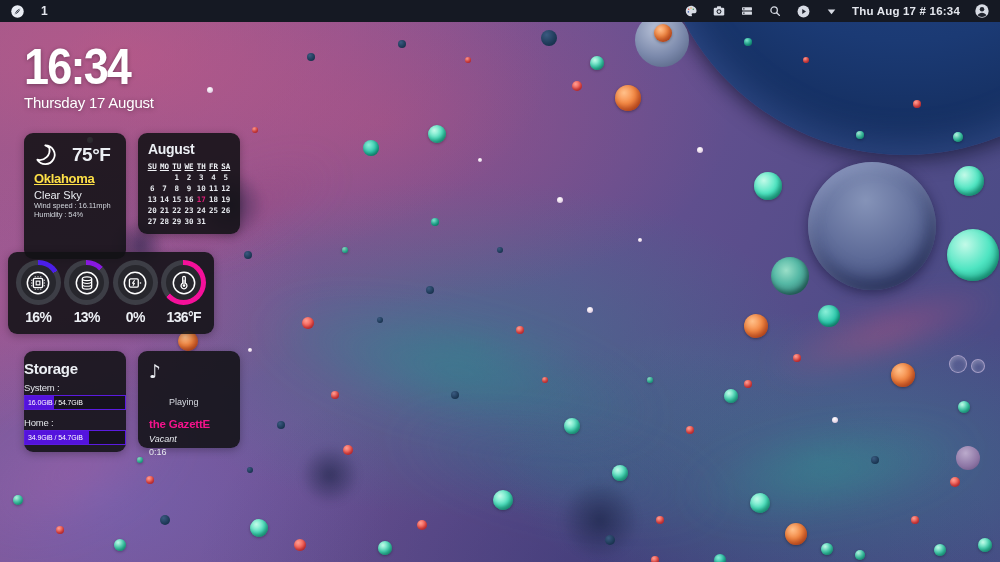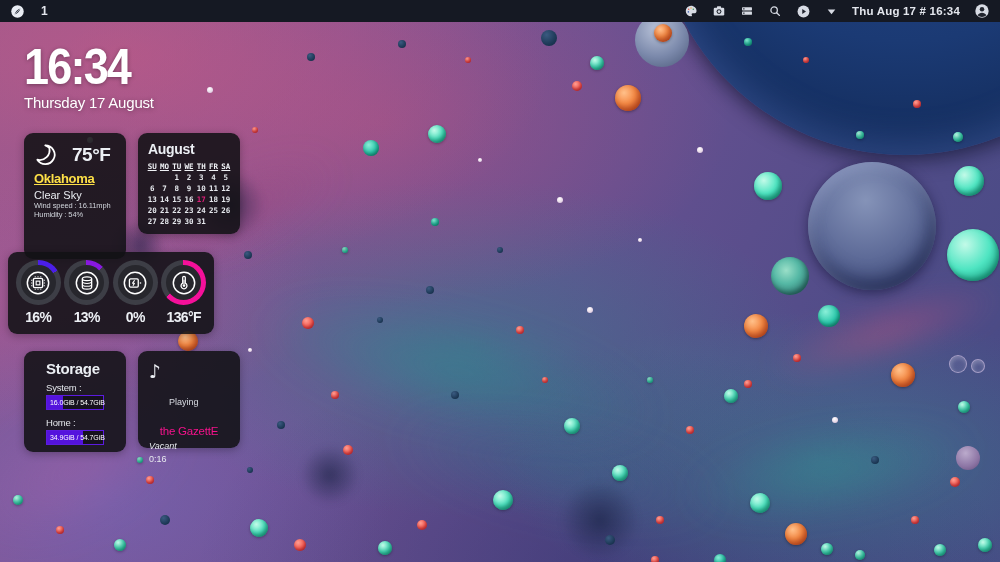--- a/index.html
+++ b/index.html
@@ -71,31 +71,31 @@
     font-family:"DejaVu Sans Mono",monospace;font-size:7.5px;font-weight:700;color:#e6e9ee;text-align:center;}
   .cal-hdr{color:#f0f2f6;text-decoration:underline;}
   
   #gauges{left:8px;top:252px;width:206px;height:82px;padding:8px 6px 6px;display:flex;justify-content:space-around;align-items:flex-start;}
   .gauge{display:flex;flex-direction:column;align-items:center;width:48px;}
   .ring{width:45px;height:45px;border-radius:50%;display:flex;align-items:center;justify-content:center;}
   .ring-in{width:35px;height:35px;border-radius:50%;background:#27272d;display:flex;align-items:center;justify-content:center;}
   .gicon{display:inline-flex;}
   .glabel{font-size:14px;font-weight:700;margin-top:4px;letter-spacing:-.6px;white-space:nowrap;}
   
-  #storage{left:24px;top:351px;width:102px;height:101px;padding:9px 22px;}
+  #storage{left:24px;top:351px;width:102px;height:101px;padding:9px 0;}
   .st-title{font-size:15px;font-weight:700;margin-bottom:5px;letter-spacing:-.3px;}
   .st-label{font-size:9.5px;color:#e4e7ec;margin-bottom:2px;letter-spacing:-.2px;}
   .bar{position:relative;height:13px;border:1px solid #5b1be0;margin-bottom:7px;background:rgba(10,8,20,.4);}
   .bar-fill{position:absolute;left:0;top:0;bottom:0;background:#5413dd;}
   .bar-text{position:absolute;left:3px;top:0;font-size:7px;line-height:13px;color:#fff;white-space:nowrap;letter-spacing:-.1px;}
   
   #music{left:138px;top:351px;width:102px;height:97px;padding:10px 11px;}
   .mu-note{font-size:19px;line-height:20px;font-family:"DejaVu Sans",sans-serif;margin-bottom:16px;}
   .mu-status{font-size:9px;color:#d8dbe2;padding-left:20px;}
-  .mu-artist{font-size:11.5px;font-weight:400;margin-top:18px;letter-spacing:-.2px;text-align:center;}
+  .mu-artist{font-size:11.5px;font-weight:700;margin-top:11px;letter-spacing:-.2px;}
   .mu-track{font-size:9px;font-style:italic;margin-top:4px;color:#e7eaef;}
   .mu-time{font-size:9px;margin-top:3px;color:#e7eaef;}
 </style>
 </head>
 <body>
 
 <div class="wallpaper">
   <div id="decor" style="position:absolute;inset:0;">
       <div class="streak" style="left: 210px; top: 307px; width: 500px; height: 130px; transform: rotate(14deg); background: radial-gradient(closest-side, rgba(32, 150, 143, 0.42), transparent 82%); filter: blur(18px);"></div>
       <div class="streak" style="left: 650px; top: 422px; width: 360px; height: 100px; transform: rotate(-10deg); background: radial-gradient(closest-side, rgba(45, 165, 150, 0.34), transparent 82%); filter: blur(16px);"></div>

